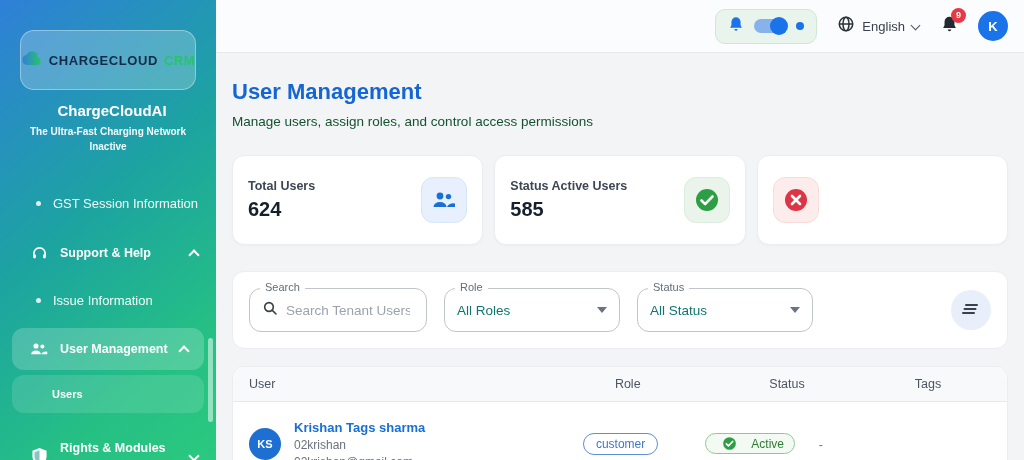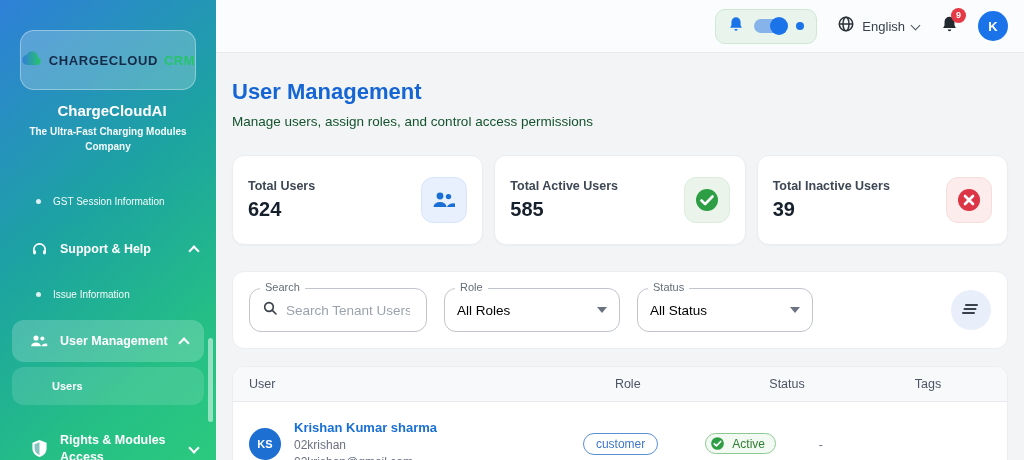--- a/index.html
+++ b/index.html
@@ -10,21 +10,21 @@
   .sidebar { position:relative; width:216px; height:460px; flex:0 0 216px;
     background:linear-gradient(140deg,#2f80d8 0%,#1ca4a0 45%,#25bf85 78%,#2bc97f 100%); color:#fff; }
   .logo-card { margin:30px 20px 0; height:60px; border-radius:14px;
     background:rgba(255,255,255,0.22); border:1px solid rgba(255,255,255,0.35);
     display:flex; align-items:center; justify-content:center; gap:6px; }
   .logo-word { font-size:13px; font-weight:800; letter-spacing:.6px; color:#152a47; }
   .logo-suffix { font-size:13px; font-weight:800; letter-spacing:.6px; color:#27c46a; }
   .company { margin-top:12px; text-align:center; font-size:15px; font-weight:700;padding-left:8px; }
   .tagline { margin:6px 18px 0; text-align:center; font-size:10px; font-weight:700; line-height:1.45; color:rgba(255,255,255,0.95); }
   .nav { margin-top:34px; }
-  .nav-bullet-item { display:flex; align-items:center; gap:12px; padding:8px 16px 8px 36px; font-size:10px; color:rgba(255,255,255,0.95); cursor:pointer; }
+  .nav-bullet-item { display:flex; align-items:center; gap:12px; padding:8px 16px 8px 36px; font-size:13px; color:rgba(255,255,255,0.95); cursor:pointer; }
   .bullet-dot { width:5px; height:5px; border-radius:50%; background:rgba(255,255,255,0.85); flex:0 0 5px; }
   .nav-item { display:flex; align-items:center; gap:12px; padding:11px 16px 11px 30px; font-size:12.5px; font-weight:700; cursor:pointer; }
   .nav-item .nav-label { flex:1; }
   .nav-item.boxed { margin:6px 12px 0; border-radius:12px; background:rgba(255,255,255,0.2); padding:12px 14px 12px 18px; }
   .nav-sub { margin:5px 12px 16px; border-radius:12px; background:rgba(255,255,255,0.13); padding:13px 14px 13px 40px; font-size:11px; font-weight:700; cursor:pointer; }
   .nav-icon { width:18px; height:18px; flex:0 0 18px; display:flex; align-items:center; justify-content:center; }
   .chev { width:10px; height:10px; position:relative; flex:0 0 10px; }
   .chev::before { content:""; position:absolute; left:0; top:3px; width:6px; height:6px; border-left:2px solid #fff; border-top:2px solid #fff; }
   .chev.up::before   { transform:rotate(45deg); }
   .chev.down::before { transform:rotate(-135deg); top:0px; }
@@ -69,42 +69,42 @@
 
   .filter-card { margin-top:26px; background:#fff; border:1px solid #ecedf0; border-radius:12px; padding:16px;
     display:flex; align-items:center; gap:17px; }
   .field { position:relative; height:44px; border:1px solid #bfc5cb; border-radius:12px;
     display:flex; align-items:center; padding:0 12px; background:#fff; }
   .field-label { position:absolute; top:-8px; left:10px; background:#fff; padding:0 5px; font-size:11px; color:#636d77; }
   .field-search { width:178px; gap:8px; }
   .field-search input { border:none; outline:none; font-size:13.5px; color:#333; width:124px; font-family:inherit; background:transparent; }
   .field-search input::placeholder { color:#9aa3ad; }
   .field-select { width:176px; justify-content:space-between; cursor:pointer; }
-  .select-value { font-size:13.5px; color:#000000; }
+  .select-value { font-size:13.5px; color:#0f766e; }
   .caret { width:0; height:0; border-left:5px solid transparent; border-right:5px solid transparent; border-top:6px solid #6b7280; }
   .filter-spacer { flex:1; }
   .round-btn { width:40px; height:40px; border-radius:50%; background:#e8effa; border:none; display:flex; align-items:center; justify-content:center; cursor:pointer; }
 
   .table-card { margin-top:17px; background:#fff; border:1px solid #ecedf0; border-radius:12px 12px 0 0; overflow:hidden; }
   .t-head { display:flex; background:#f8f9fb; border-bottom:1px solid #e6e8eb; padding:10px 16px;gap:32px; }
   .t-row  { display:flex; align-items:center; padding:10px 16px; height:84px; }
   .col-user   { flex:0 0 45%; }
   .col-role   { flex:0 0 16.5%; }
   .col-status { flex:0 0 15.3%; }
   .col-tags   { flex:1; }
   .th { font-size:12.5px; color:#4b5563; }
   .user-cell { display:flex; align-items:center; gap:13px; }
   .row-avatar { width:32px; height:32px; border-radius:50%; background:#1d6fd2; color:#fff; font-size:11px; font-weight:700;
     display:flex; align-items:center; justify-content:center; flex:0 0 32px; }
   .user-name { font-size:13px; font-weight:700; color:#1a6fd4; cursor:pointer; }
   .user-sub  { margin-top:3px; font-size:12px; color:#6b7280; }
   .pill-role { display:inline-block; border:1px solid #5b8fd6; color:#3f76c9; font-size:12px;
     border-radius:999px; padding:3px 12px; }
-  .pill-status { display:inline-flex; align-items:center; gap:7px; border:1px solid #8cc890; background:#f3faf3;
-    color:#2e7d32; font-size:12px; border-radius:999px; padding:2px 10px 2px 4px; }
+  .pill-status { display:inline-flex; align-items:center; gap:14px; border:1px solid #8cc890; background:#f3faf3;
+    color:#2e7d32; font-size:12px; border-radius:999px; padding:2px 10px 2px 16px; }
   .tags-dash { font-size:12.5px; color:#6b7280; }
 </style>
 </head>
 <body>
 
 <div class="app">
 
   <aside class="sidebar">
     <div class="logo-card">
       <span>
@@ -115,21 +115,21 @@
                 <stop offset="1" stop-color="#27c46a"></stop>
           </linearGradient>
             </defs>
           <path d="M6 14 a5 5 0 0 1 -0.5 -9.9 A6 6 0 0 1 17 6.2 a4 4 0 0 1 -1 7.8 Z" fill="url(#lg1)"></path>
         </svg>
       </span>
       <span class="logo-word">CHARGECLOUD</span>
       <span class="logo-suffix">CRM</span>
     </div>
     <div class="company">ChargeCloudAI</div>
-    <div class="tagline">The Ultra-Fast Charging Modules Company</div>
+    <div class="tagline">The Ultra-Fast Charging Network Inactive</div>
 
     <nav class="nav">
       <div class="nav-bullet-item">
         <span class="bullet-dot"></span>
         <span>GST Session Information</span>
       </div>
 
       <div class="nav-item" style="margin-top:14px;">
         <span class="nav-icon">
           <svg width="17" height="17" viewBox="0 0 24 24" fill="none" stroke="#fff" stroke-width="2.4" stroke-linecap="round">
@@ -233,36 +233,32 @@
               <circle cx="8" cy="5" r="3.4"></circle>
                 <circle cx="16.5" cy="5.6" r="2.7"></circle>
               <path d="M1.5 16 a6.5 5 0 0 1 13 0 Z"></path>
                 <path d="M15 16 a6 4.6 0 0 1 8 -3.4 l0 3.4 Z"></path>
             </svg>
           </div>
         </div>
 
         <div class="stat-card">
           <div class="stat-left">
-            <div class="stat-label">Total Active Users</div>
+            <div class="stat-label">Status Active Users</div>
             <div class="stat-value">585</div>
           </div>
           <div class="stat-tile tile-green">
             <svg width="26" height="26" viewBox="0 0 26 26">
               <circle cx="13" cy="13" r="11" fill="#2e9e44"></circle>
               <path d="M7.5 13.5 l3.6 3.6 L18.5 9.5" stroke="#fff" stroke-width="2.6" fill="none" stroke-linecap="round" stroke-linejoin="round"></path>
             </svg>
           </div>
         </div>
 
         <div class="stat-card">
-          <div class="stat-left">
-            <div class="stat-label">Total Inactive Users</div>
-            <div class="stat-value">39</div>
-          </div>
           <div class="stat-tile tile-red">
             <svg width="26" height="26" viewBox="0 0 26 26">
               <circle cx="13" cy="13" r="11" fill="#dc3545"></circle>
               <path d="M9 9 l8 8 M17 9 l-8 8" stroke="#fff" stroke-width="2.6" stroke-linecap="round"></path>
             </svg>
           </div>
         </div>
 
       </div>
 
@@ -309,21 +305,21 @@
           <div class="col-role th">Role</div>
           <div class="col-status th">Status</div>
           <div class="col-tags th">Tags</div>
         </div>
 
         <div class="t-row">
           <div class="col-user">
             <div class="user-cell">
               <div class="row-avatar">KS</div>
               <div>
-                <div class="user-name">Krishan Kumar sharma</div>
+                <div class="user-name">Krishan Tags sharma</div>
                 <div class="user-sub">02krishan</div>
                 <div class="user-sub">02krishan@gmail.com</div>
               </div>
             </div>
           </div>
           <div class="col-role">
             <span class="pill-role">customer</span>
           </div>
           <div class="col-status">
             <span class="pill-status">

